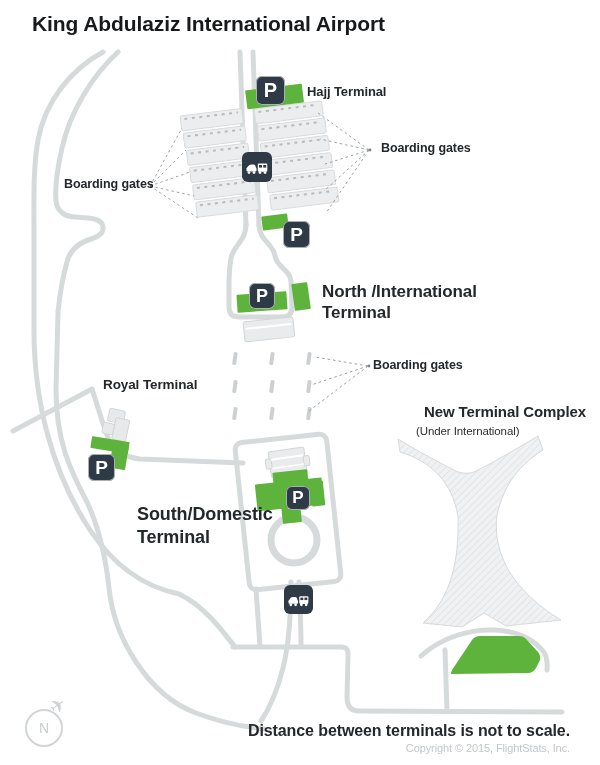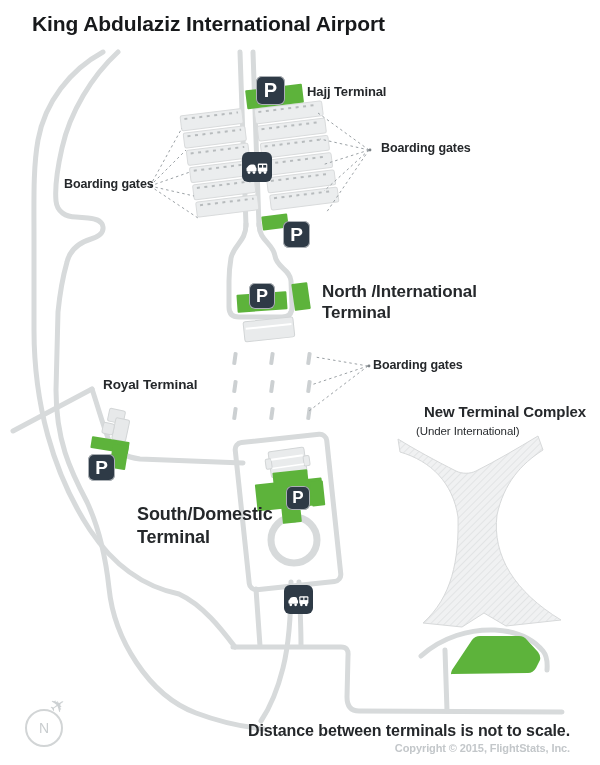--- a/index.html
+++ b/index.html
@@ -13,21 +13,21 @@
   .lbl-hajj{left:307px;top:77px;font-size:13px;margin-top:7px;}
   .lbl-bg-left{left:64px;top:177px;font-size:12.5px;}
   .lbl-bg-right{left:381px;top:141px;font-size:12.5px;}
   .lbl-bg-mid{left:373px;top:358px;font-size:12.5px;}
   .lbl-north{left:322px;top:281px;font-size:17px;}
   .lbl-royal{left:103px;top:377px;font-size:13.5px;}
   .lbl-south{left:137px;top:477px;font-size:18px;margin-top:26px;}
   .lbl-newc{left:424px;top:403px;font-size:15px;}
   .lbl-newc-sub{left:416px;top:424px;font-size:11.5px;font-weight:400;color:#2a2d30;}
   .lbl-disclaimer{right:30px;top:721px;font-size:16px;text-align:right;}
-  .lbl-copyright{right:30px;top:742px;font-size:11px;font-weight:700;color:#c3c7ca;text-align:right;}
+  .lbl-copyright{right:30px;top:742px;font-size:11px;font-weight:400;color:#c3c7ca;text-align:right;}
   .p-icon{
     position:absolute;background:#2e3a46;color:#ffffff;border-radius:6px;
     display:flex;align-items:center;justify-content:center;font-weight:bold;
     box-shadow:0 0 0 1px rgba(255,255,255,.6) inset;
   }
   .bus-icon{
     position:absolute;background:#2e3a46;border-radius:6px;
     display:flex;align-items:center;justify-content:center;
   }
 </style>

